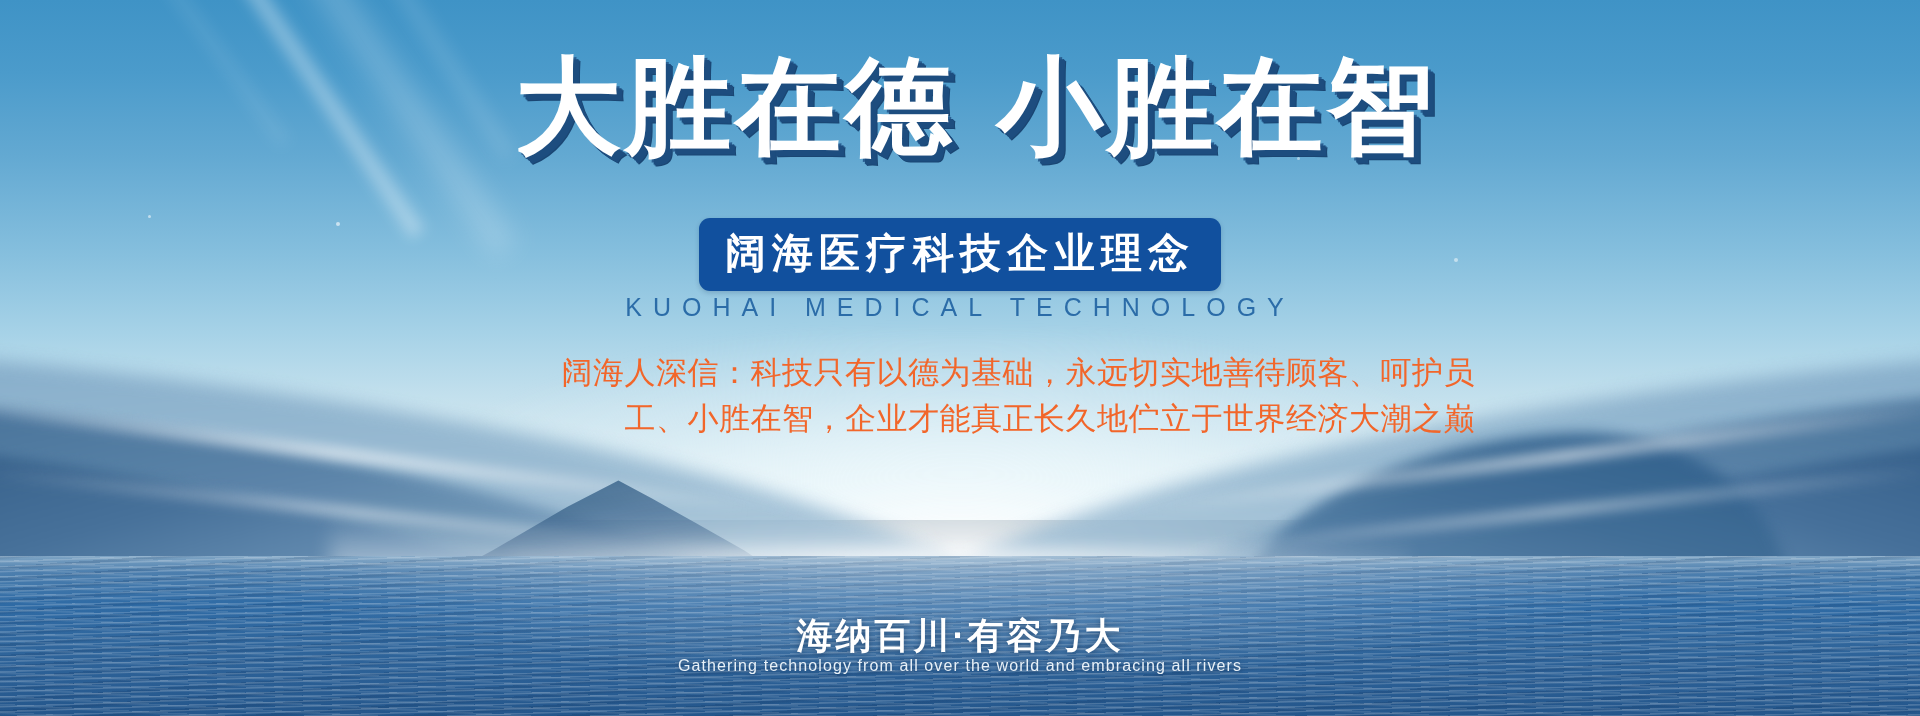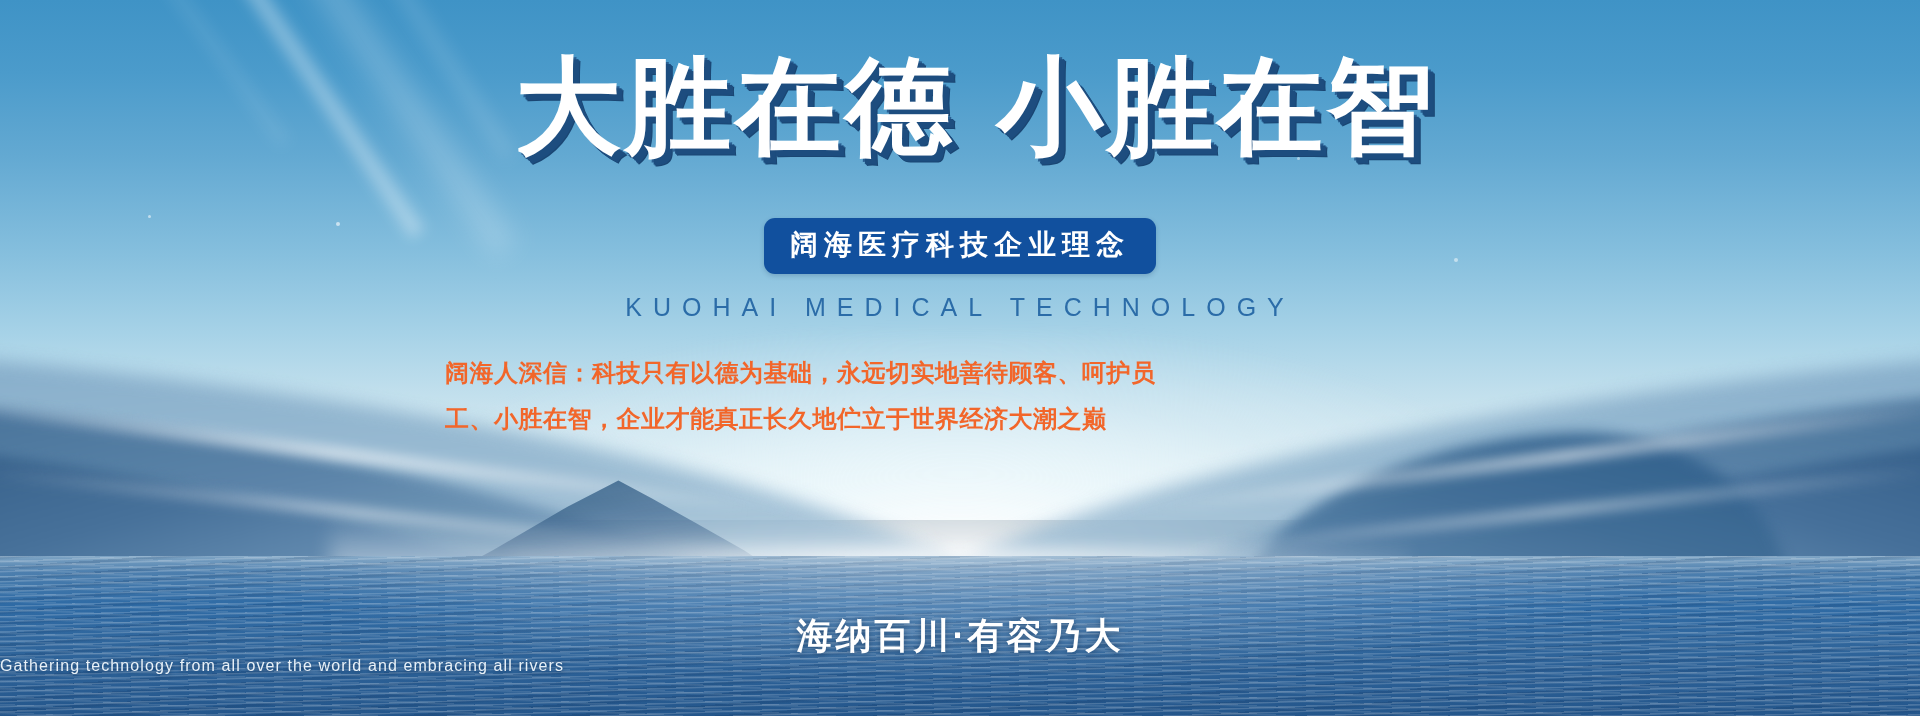--- a/index.html
+++ b/index.html
@@ -201,62 +201,62 @@
     margin-left:16px;
   }
   .headline .gap{display:inline-block;width:42px;}
 
   .badge{
     position:absolute;left:50%;top:218px;transform:translateX(-50%);
     background:#11509e;
     border-radius:11px;
     padding:8px 26px 10px 26px;
     color:#ffffff;
-    font-size:28px;
+    font-size:41px;
     font-weight:bold;
     letter-spacing:6px;
     white-space:nowrap;
     box-shadow:0 2px 5px rgba(10,40,80,.20);
   }
 
   .en-sub{
     position:absolute;left:0;top:293px;width:1920px;
     text-align:center;
     font-size:25px;
     color:#2b6ca8;
     letter-spacing:11px;
     font-weight:400;
     white-space:nowrap;
   }
 
   .para{
     position:absolute;left:50%;top:350px;transform:translateX(-50%);
     width:1030px;
-    text-align:left;
+    text-align:right;
     color:#f2662a;
-    font-size:24px;
-    font-weight:bold;
+    font-size:31px;
+    font-weight:normal;
     line-height:46px;
     letter-spacing:.5px;
   }
   .para .l{display:block;}
 
   .slogan{
     position:absolute;left:0;top:612px;width:1920px;
     text-align:center;
     color:#ffffff;
     font-size:36px;
     font-weight:bold;
     letter-spacing:3px;
     white-space:nowrap;
     text-shadow:0 1px 6px rgba(10,35,70,.50);
   }
   .slogan-en{
     position:absolute;left:0;top:657px;width:1920px;
-    text-align:left;
+    text-align:center;
     color:#e8f1f8;
     font-size:16px;
     letter-spacing:1.1px;
     white-space:nowrap;
     text-shadow:0 1px 4px rgba(10,35,70,.55);
   }
 </style>
 </head>
 <body>
 

